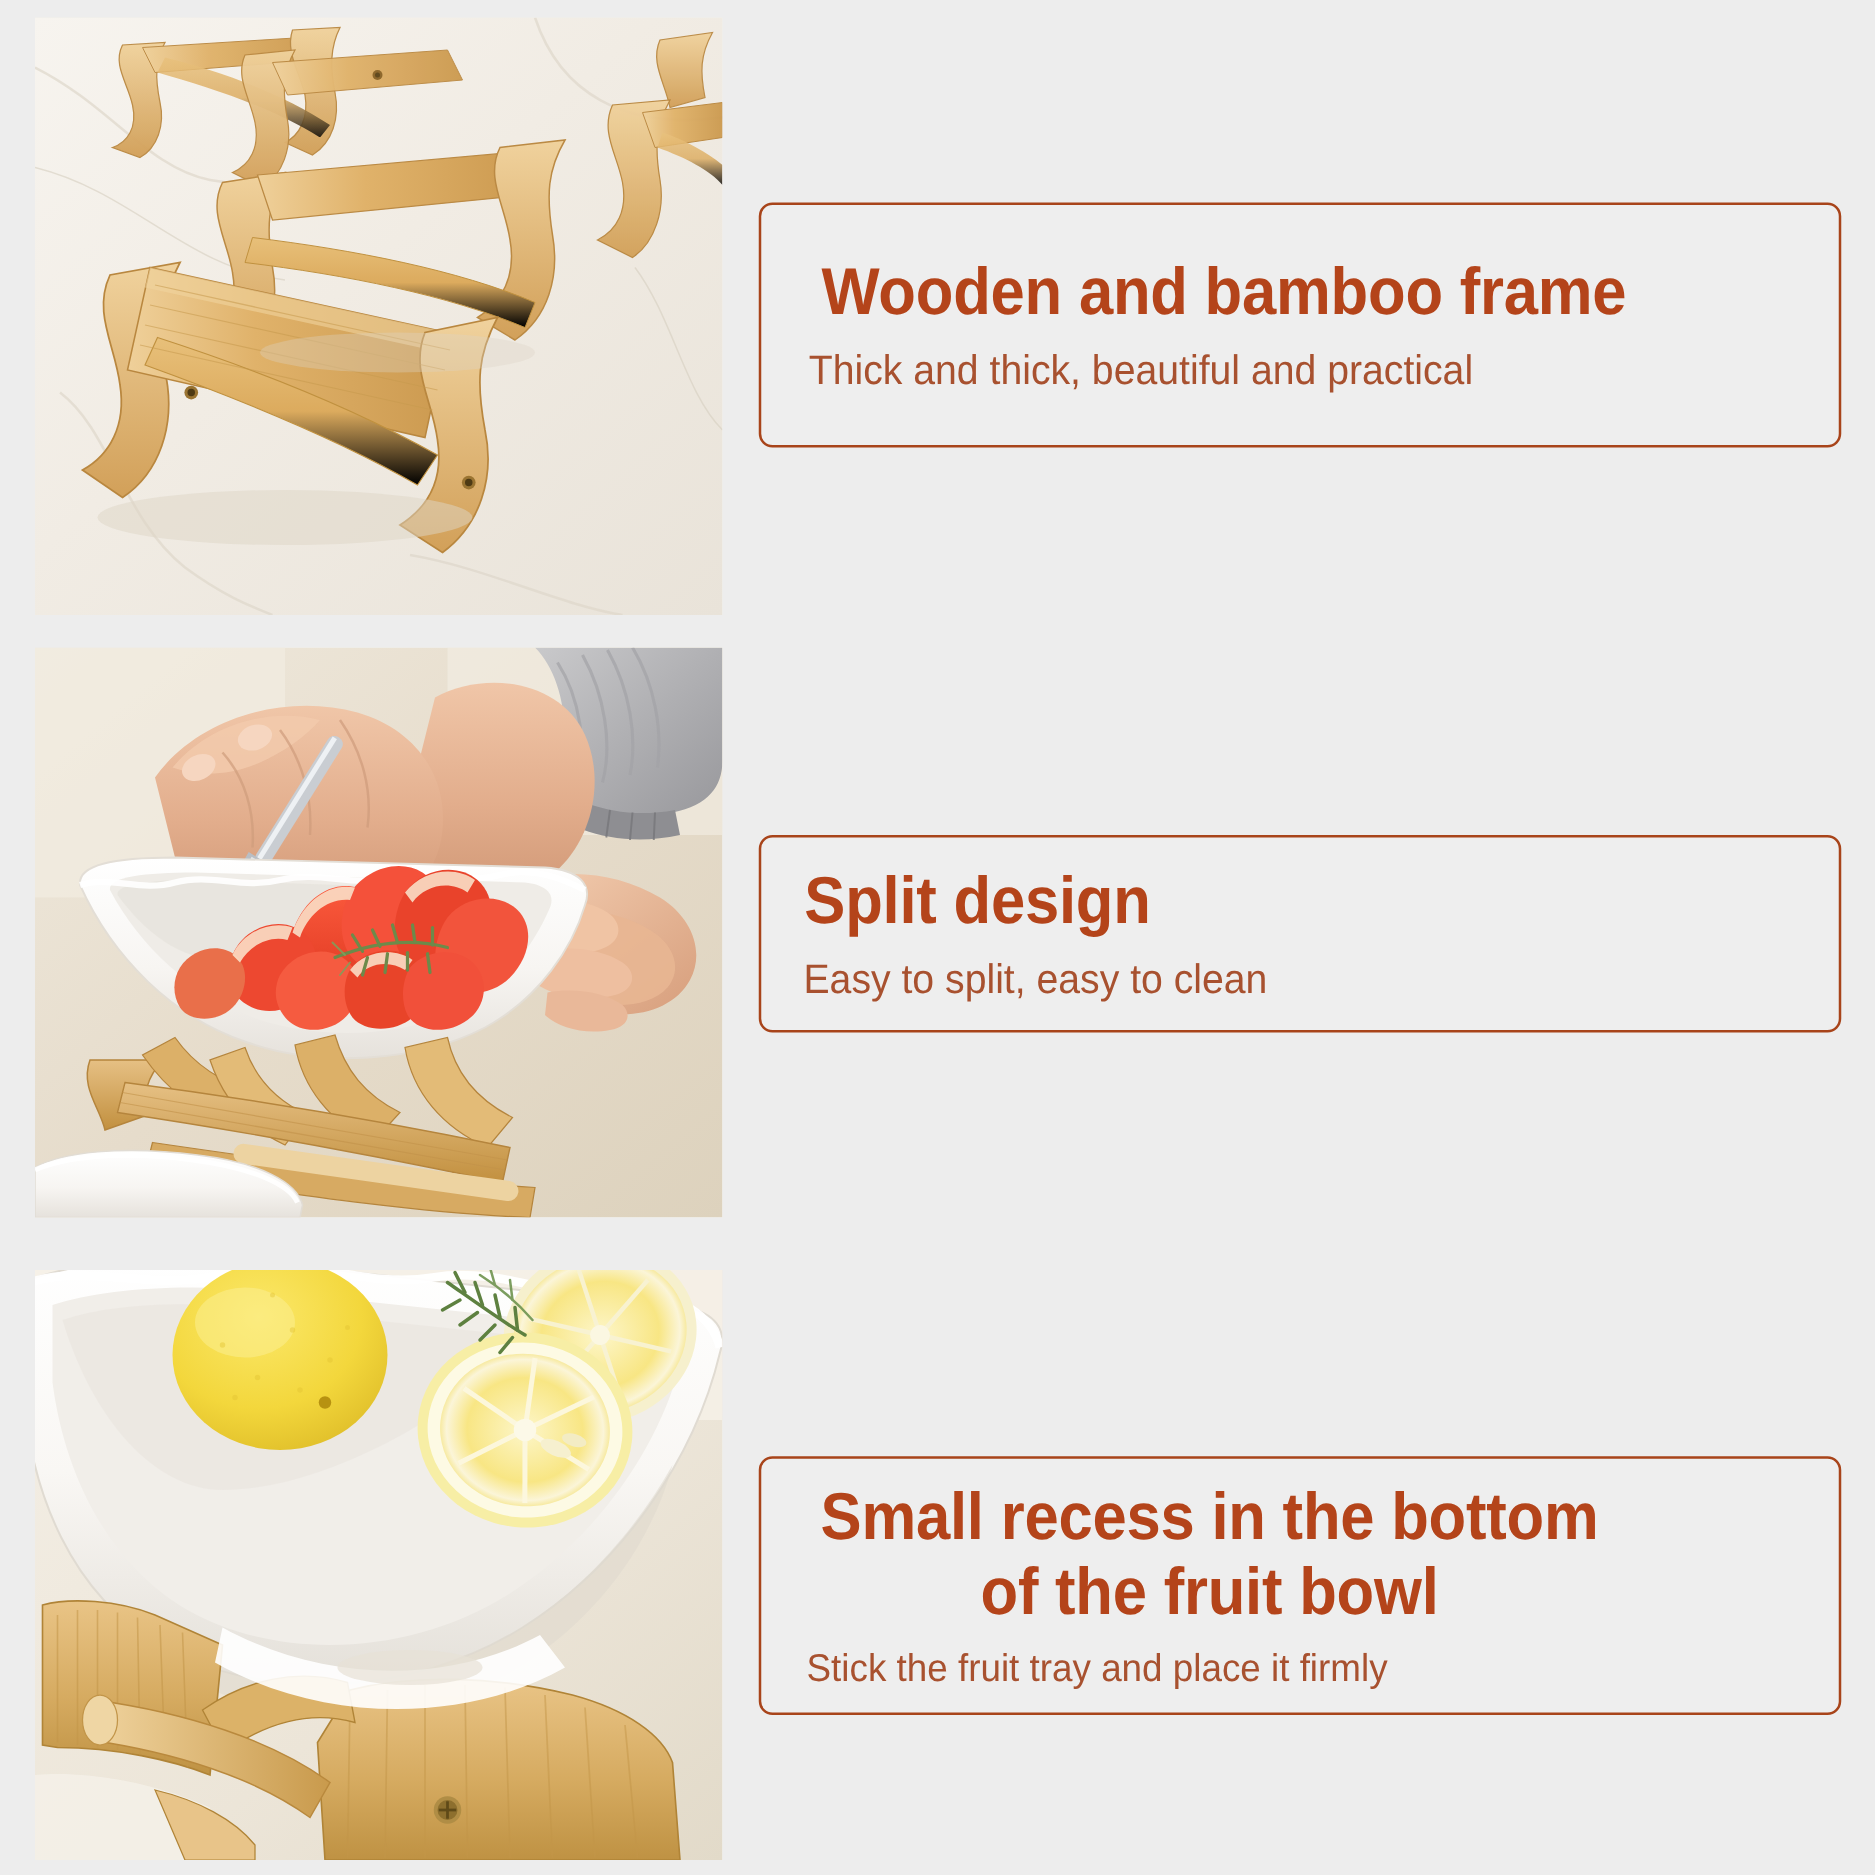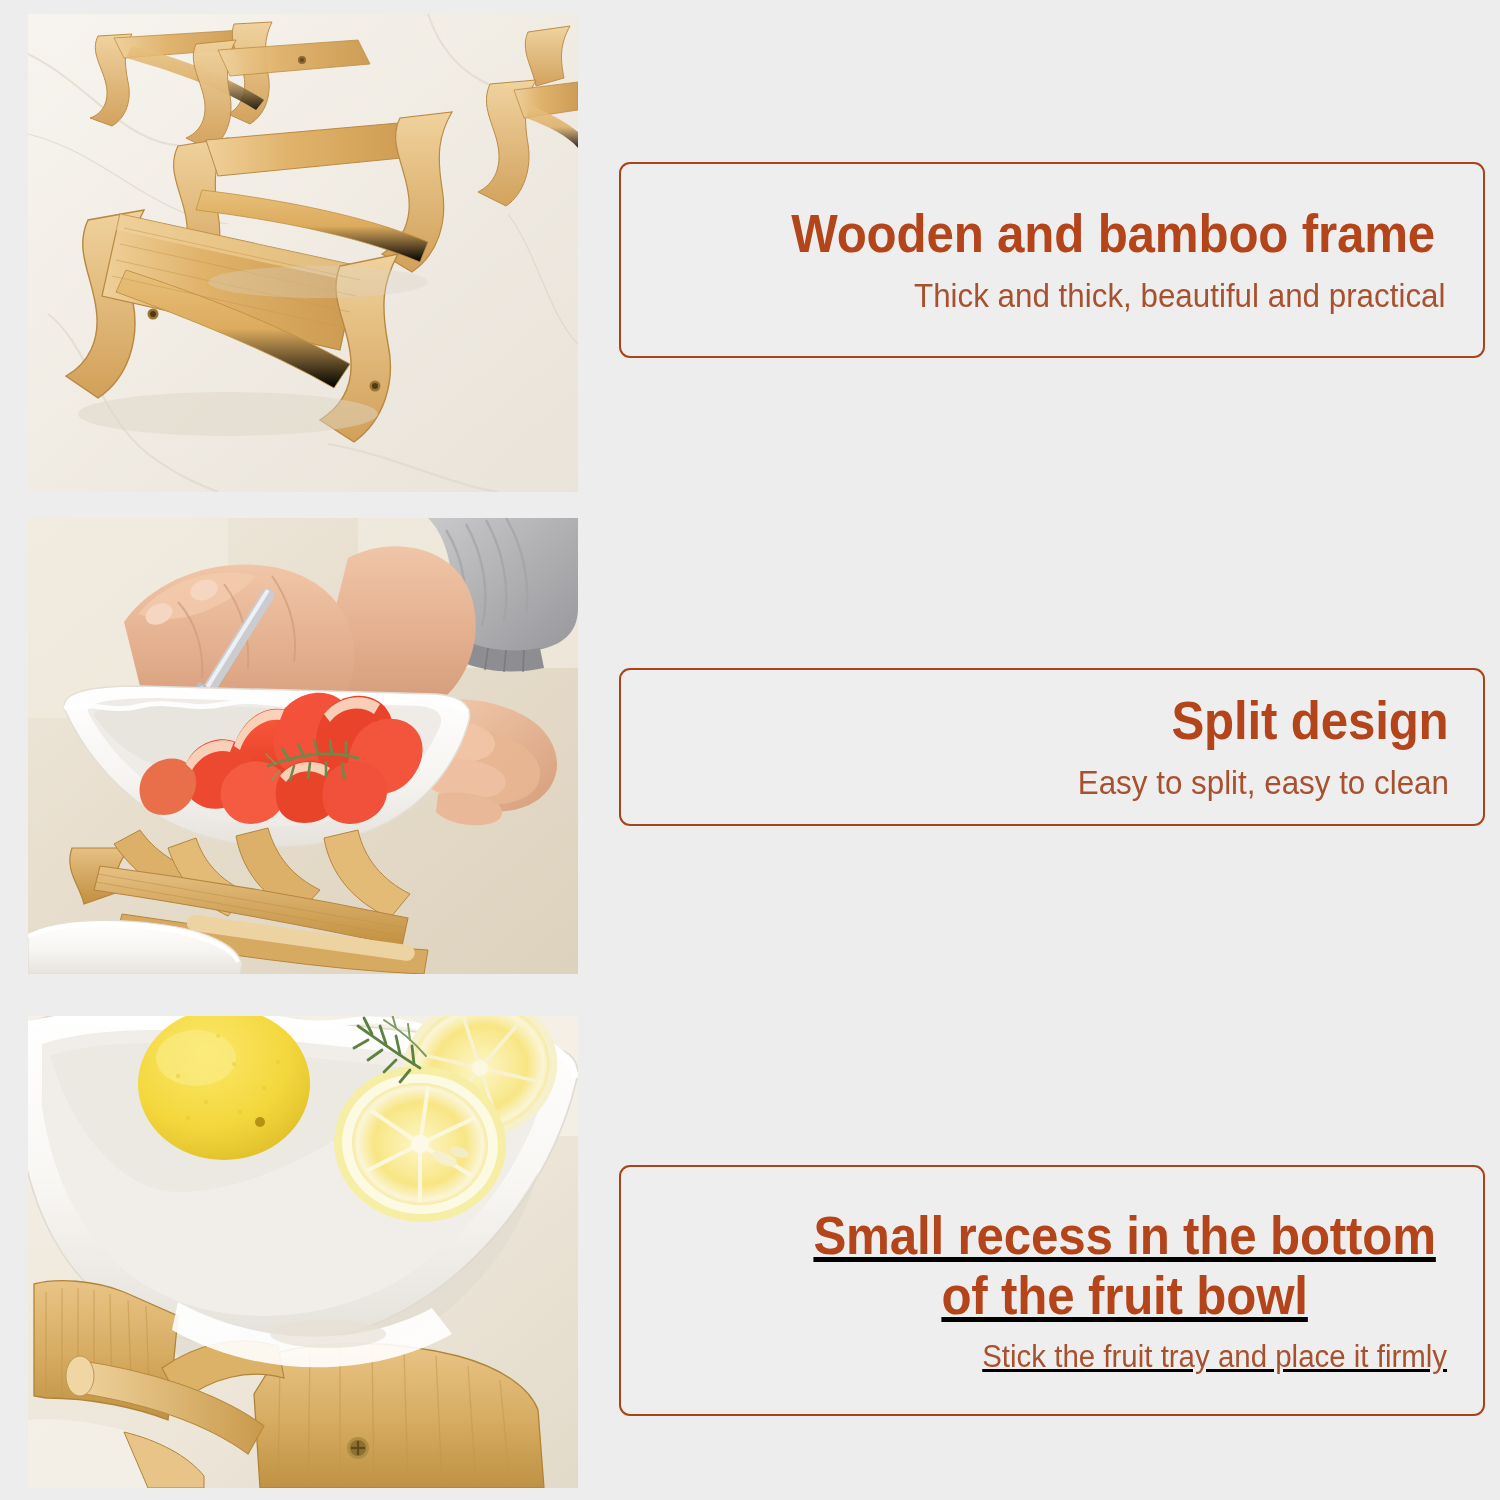--- a/index.html
+++ b/index.html
@@ -23,28 +23,27 @@
   .photo svg{display:block;width:100%;height:100%;}
 
   
   .card{
     position:absolute;left:607px;width:866px;
     box-sizing:border-box;
     border:2px solid #a8441a;
     border-radius:11px;
     background:#eeeeee;
     display:flex;flex-direction:column;
-    align-items:flex-end;justify-content:center;
+    align-items:flex-start;justify-content:center;
     text-align:center;
     padding:10px 24px;
-    margin-left:12px;
   }
   .card-1{top:162px;height:196px;}
   .card-2{top:668px;height:158px;}
-  .card-3{top:1165px;height:251px;text-decoration:underline;}
+  .card-3{top:1165px;height:207px;}
 
   .card-title{
     color:#b4441a;
     font-weight:700;
     line-height:1.13;
     letter-spacing:-0.2px;
     margin:0;
     transform:scaleX(0.93);
     transform-origin:center;
     white-space:pre-line;

